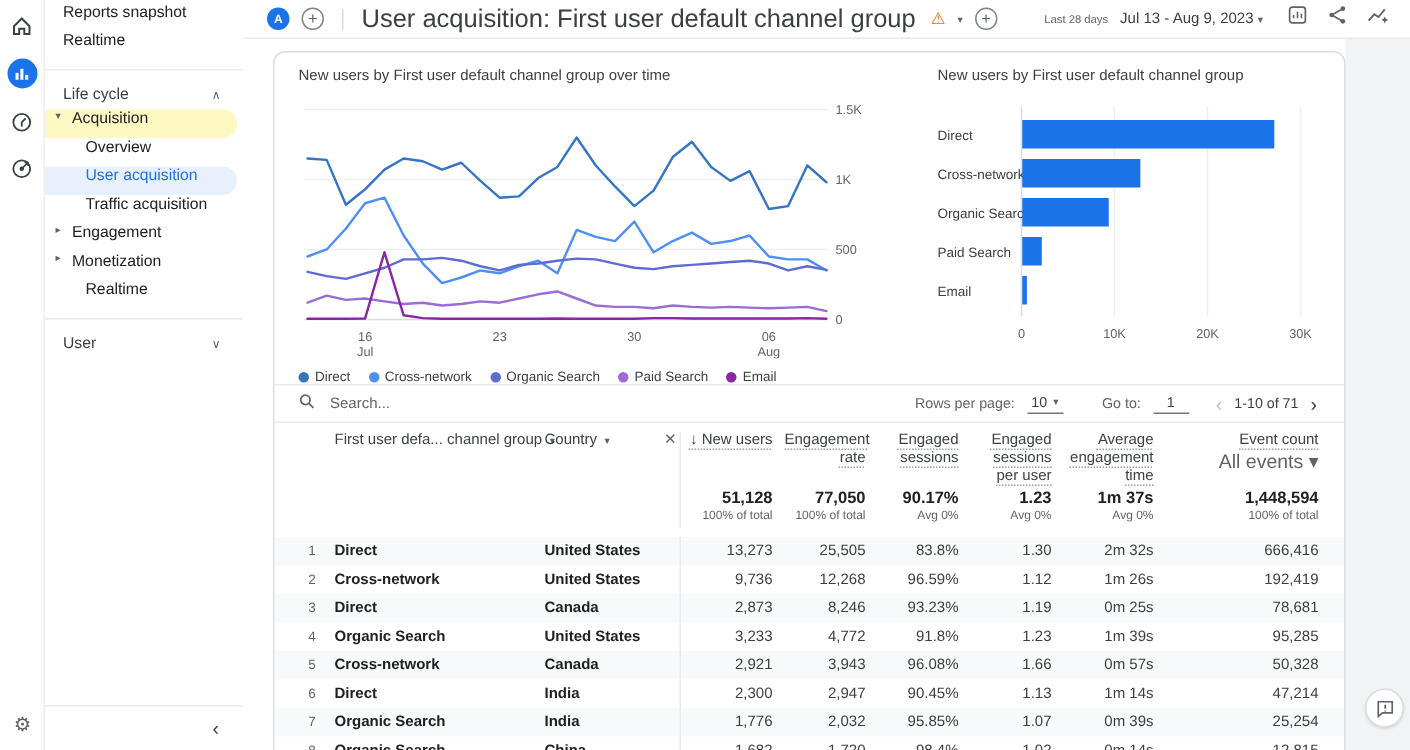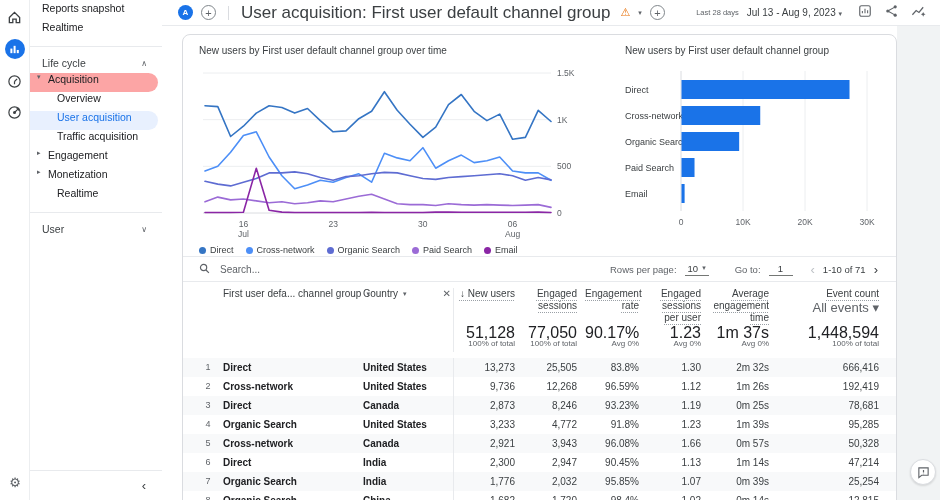--- a/index.html
+++ b/index.html
@@ -17,21 +17,21 @@
     font-size:13px;color:#5f6368;cursor:pointer}
 
   
   .nav{width:132px;flex:0 0 132px;display:flex;flex-direction:column;padding-top:2px;position:relative}
   .nav-item{height:19px;display:flex;align-items:flex-start;font-size:10.5px;color:#202124;
     padding-left:12px;margin-right:4px;border-radius:0 16px 16px 0;cursor:pointer;white-space:nowrap}
   .nav-item .tw{width:11px;font-size:7px;color:#5f6368;flex:0 0 11px}
   .nav-item.ind1{padding-left:7px}
   .nav-item.ind2{padding-left:27px}
   .nav-item.sel{background:#e8f0fe;color:#1a73e8}
-  .nav-item.gray{background:#fca5a5}
+  .nav-item.gray{background:#fef9c3}
   .nav-section{height:20px;display:flex;align-items:center;justify-content:space-between;
     font-size:10.5px;color:#3c4043;padding:0 15px 0 12px;cursor:pointer}
   .nav-section .chev{font-size:8px;color:#5f6368}
   .nav-hr{border-top:1px solid #e8eaed;margin:6px 0}
   .nav-collapse{position:absolute;bottom:0;left:0;right:0;height:30px;border-top:1px solid #e8eaed;
     display:flex;align-items:center;justify-content:flex-end;padding-right:16px;color:#3c4043;
     font-size:13px;cursor:pointer}
 
   
   .main{flex:1;display:flex;flex-direction:column;min-width:0}
@@ -90,21 +90,21 @@
   .thead{min-height:44px;padding-top:6px}
   .hc{font-size:10px;color:#3c4043}
   .hc.m{text-align:right;padding-right:8px;line-height:12px}
   .mlabel{text-decoration:underline dotted #9aa0a6;text-underline-offset:3px}
   .msub{display:block;color:#5f6368;font-size:13px;margin-top:2px;text-decoration:none;cursor:pointer}
   .dimsel{cursor:pointer;display:inline-flex;align-items:center;gap:5px;white-space:nowrap}
   .c3flex{display:flex;justify-content:space-between;align-items:flex-start;padding-right:2px}
   .xbtn{color:#5f6368;font-size:10px;cursor:pointer;line-height:12px}
   .totrow{min-height:32px;padding-bottom:6px}
   .totrow .tc{text-align:right;padding-right:8px}
-  .tval{font-size:16px;font-weight:normal;color:#202124;display:block;line-height:13px}
+  .tval{font-size:11px;font-weight:bold;color:#202124;display:block;line-height:13px}
   .tsub{font-size:8px;color:#5f6368;display:block;line-height:10px}
   .drow{height:19px;line-height:19px;font-size:10px}
   .drow:nth-child(odd){background:#f8f9fa}
   .dc{overflow:hidden;white-space:nowrap}
   .dc.rn{color:#5f6368;font-size:9px;text-align:center}
   .dc.dim{font-weight:bold;color:#202124}
   .dc.num{text-align:right;padding-right:8px;color:#3c4043}
 </style>
 </head>
 <body>
@@ -344,22 +344,22 @@
                 </span>
             </div>
             <div class="hc c3flex">
               <span class="dimsel">
                   <span>Country</span>
                   <span class="caret">▾</span>
                 </span>
               <span class="xbtn">✕</span>
             </div>
           <div class="hc m"><span class="mlabel">↓ New users</span></div>
+              <div class="hc m"><span class="mlabel">Engagement rate</span></div>
               <div class="hc m"><span class="mlabel">Engaged sessions</span></div>
-              <div class="hc m"><span class="mlabel">Engagement rate</span></div>
               <div class="hc m"><span class="mlabel">Engaged sessions per user</span></div>
               <div class="hc m"><span class="mlabel">Average engagement time</span></div>
               <div class="hc m"><span class="mlabel">Event count</span><span class="msub">All events  ▾</span></div>
             </div>
           <div class="trow totrow" id="totals-row">
             <div></div>
               <div></div>
               <div></div>
           <div class="tc">
                 <span class="tval">51,128</span>

